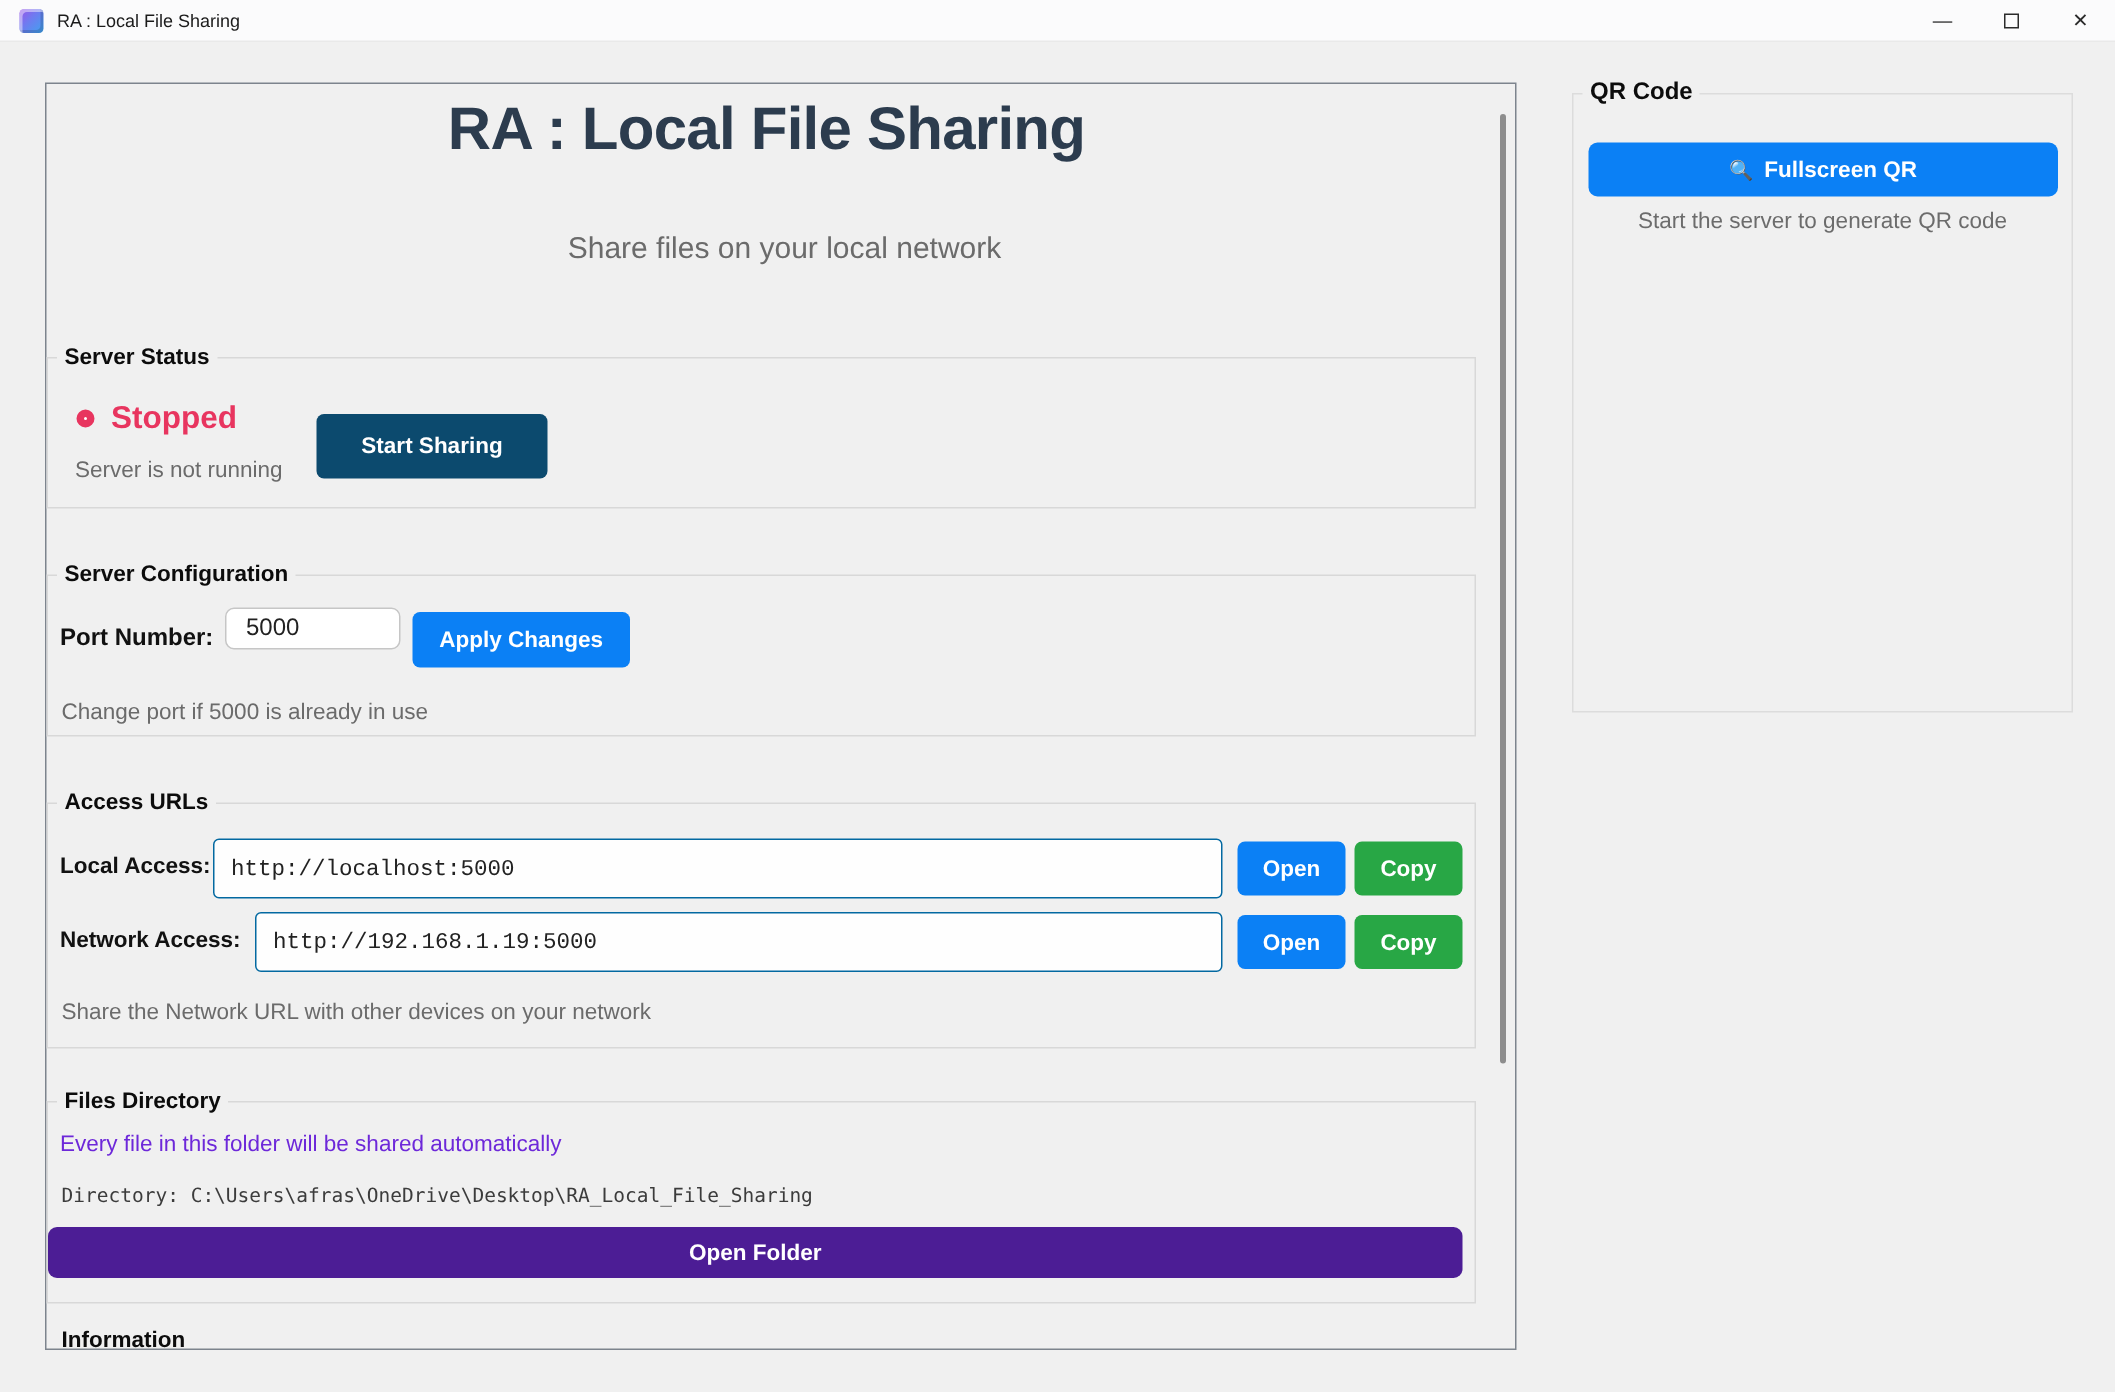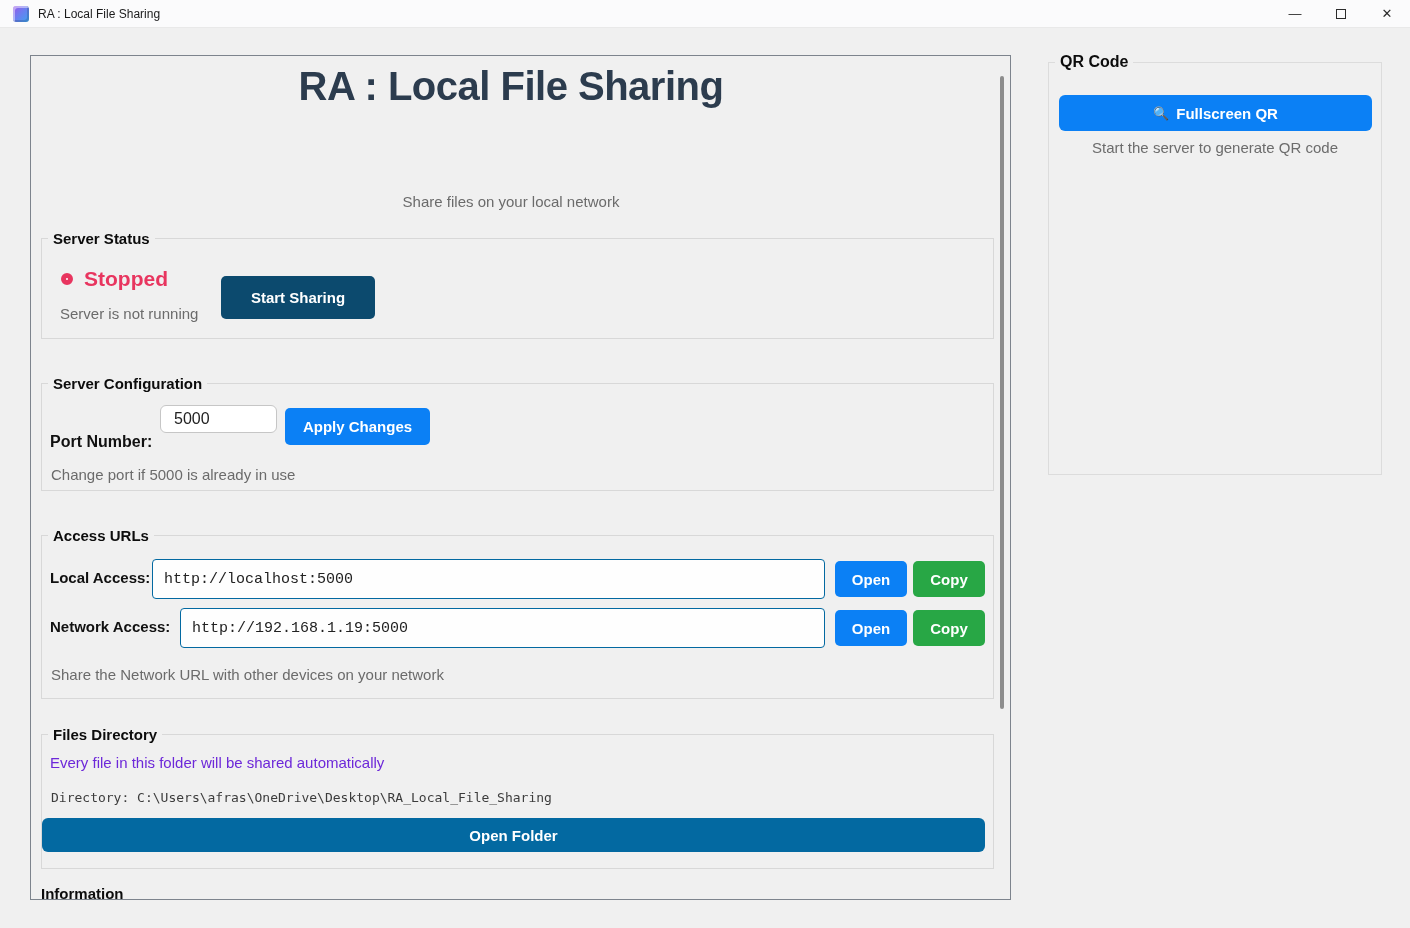--- a/index.html
+++ b/index.html
@@ -38,27 +38,27 @@
   }
   .scroll-thumb {
     position:absolute; left:969px; top:20px; width:4px; height:633px;
     background:#8d8d8d; border-radius:2px;
   }
   .page-title {
     position:absolute; top:8px; left:0; width:960px; text-align:center;
     font-size:40px; font-weight:bold; color:#2c3c4e; letter-spacing:-0.5px;
   }
   .page-subtitle {
-    position:absolute; top:99px; left:0; width:960px; text-align:center;
-    font-size:15px; color:#6b6b6b;margin-top:38px;
+    position:absolute; top:99px; left:12px; width:960px; text-align:center;
+    font-size:20px; color:#6b6b6b;
   }
 
   
   .group {
-    position:absolute; left:10px; width:953px;
+    position:absolute; left:0; width:953px;
     border:1px solid #d8d8d8; background:#f0f0f0;padding-left:16px;
   }
   .legend {
     position:absolute; top:0; left:6px; transform:translateY(-55%);
     background:#f0f0f0; padding:0 5px;
     font-size:15px; font-weight:bold; color:#0c0c0c; white-space:nowrap;
   }
   #group-status { top:182px; height:101px; }
   #group-config { top:327px; height:108px; }
   #group-urls   { top:479px; height:164px; }
@@ -76,21 +76,21 @@
 
   
   .status-row { position:absolute; left:19px; top:28px; display:flex; align-items:center; gap:11px; }
   .status-ring { width:12px; height:12px; border:5px solid #e8355f; border-radius:50%; background:#ffffff; }
   .status-text { font-size:21px; font-weight:bold; color:#e8355f; }
   .status-detail { position:absolute; left:18px; top:66px; font-size:15px; color:#6b6b6b; }
   #start-btn { left:179px; top:37px; width:154px; height:43px; background:#0c4a6e; }
   #stop-btn  { left:340px; top:37px; width:143px; height:43px; background:#6c757d; }
 
   
-  .port-label { position:absolute; left:8px; top:33px; font-size:16px; font-weight:bold;margin-top:16px; }
+  .port-label { position:absolute; left:8px; top:33px; font-size:16px; font-weight:bold; }
   .port-input {
     position:absolute; left:118px; top:21px; width:117px; height:28px;
     background:#fff; border:1px solid #c6c6c6; border-radius:6px;
     font-size:16px; padding:0 13px; color:#222;
     font-family:"Liberation Sans", sans-serif;
   }
   #apply-btn { left:243px; top:24px; width:145px; height:37px; background:#0b80f5; }
   .config-hint { position:absolute; left:9px; top:82px; font-size:15px; color:#6b6b6b; }
 
   
@@ -111,21 +111,21 @@
   #network-open { left:793px; top:74px; }
   #network-copy { left:871px; top:74px; }
   .urls-hint { position:absolute; left:9px; top:130px; font-size:15px; color:#6b6b6b; }
 
   
   .files-hint { position:absolute; left:8px; top:19px; font-size:15px; color:#6d28d9; }
   .dir-path {
     position:absolute; left:9px; top:55px; font-size:13px; color:#3c3c3c;
     font-family:"DejaVu Sans Mono", monospace;
   }
-  #open-folder-btn { left:0px; top:83px; width:943px; height:34px; background:#0369a1; border-radius:6px; }
+  #open-folder-btn { left:0px; top:83px; width:943px; height:34px; background:#4c1d95; border-radius:6px; }
 
   
   .qr-panel {
     position:absolute; left:1048px; top:62px; width:334px; height:413px;
     border:1px solid #dcdcdc; background:#f0f0f0;
   }
   .qr-legend {
     position:absolute; top:0; left:6px; transform:translateY(-55%);
     background:#f0f0f0; padding:0 5px; font-size:16px; font-weight:bold; color:#0c0c0c;text-align:right;
   }

